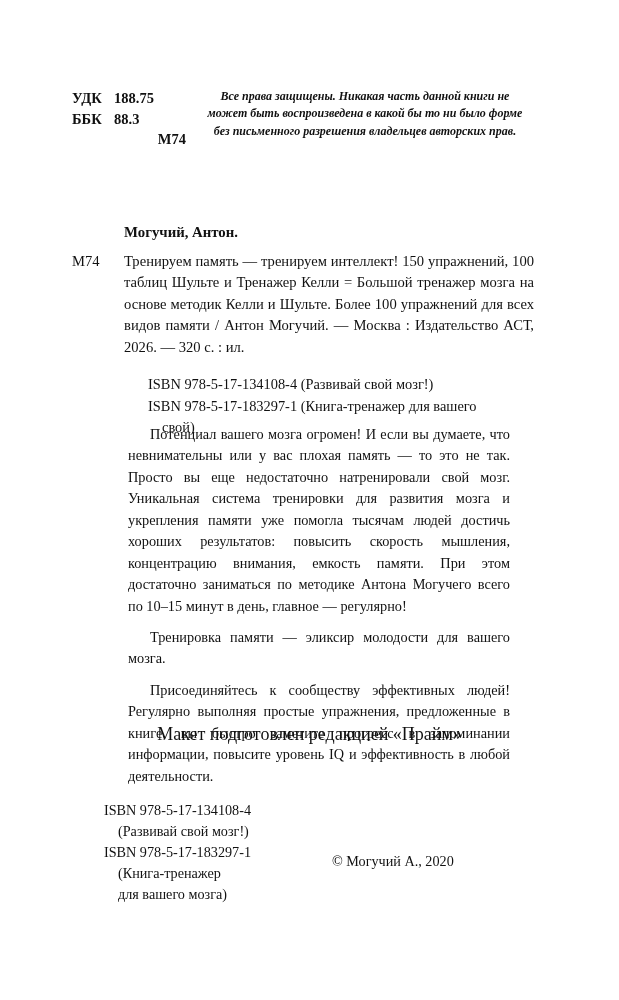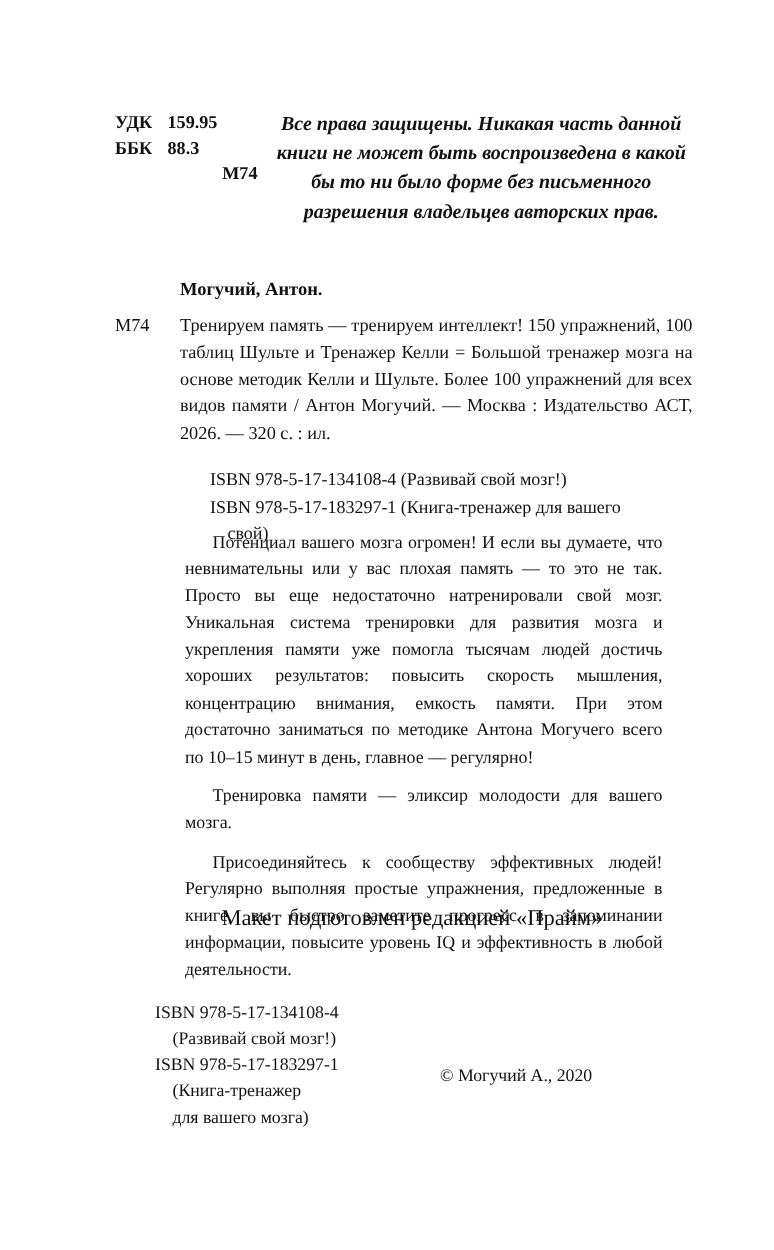--- a/index.html
+++ b/index.html
@@ -13,21 +13,20 @@
     font-family: "Liberation Serif", serif;
     color: #111111;
     position: relative;
     overflow: hidden;
   }
   .page {
     position: relative;
     width: 572px;
     height: 1000px;
     box-sizing: border-box;
-    margin-left: 20px;
   }
 
   
   .top-block {
     position: absolute;
     left: 0;
     top: 88px;
     width: 619px;
     display: flex;
     align-items: flex-start;
@@ -52,21 +51,21 @@
   }
   .code-row.right-align {
     justify-content: flex-end;
     padding-right: 6px;
   }
   .rights {
     width: 330px;
     margin-left: 8px;
     font-style: italic;
     font-weight: 700;
-    font-size: 16px;
+    font-size: 12px;
     line-height: 1.45;
     text-align: center;
   }
 
   
   .biblio {
     position: absolute;
     left: 72px;
     top: 222px;
     width: 462px;
@@ -179,21 +178,21 @@
 </style>
 </head>
 <body>
 
 <div class="page">
 
   <div class="top-block">
     <div class="codes">
       <div class="code-row">
         <span class="lbl">УДК</span>
-        <span class="val">159.95</span>
+        <span class="val">188.75</span>
       </div>
       <div class="code-row">
         <span class="lbl">ББК</span>
         <span class="val">88.3</span>
       </div>
       <div class="code-row right-align">
         <span class="val">М74</span>
       </div>
     </div>
     <div class="rights">Все права защищены. Никакая часть данной книги не может быть воспроизведена в какой бы то ни было форме без письменного разрешения владельцев авторских прав.</div>

